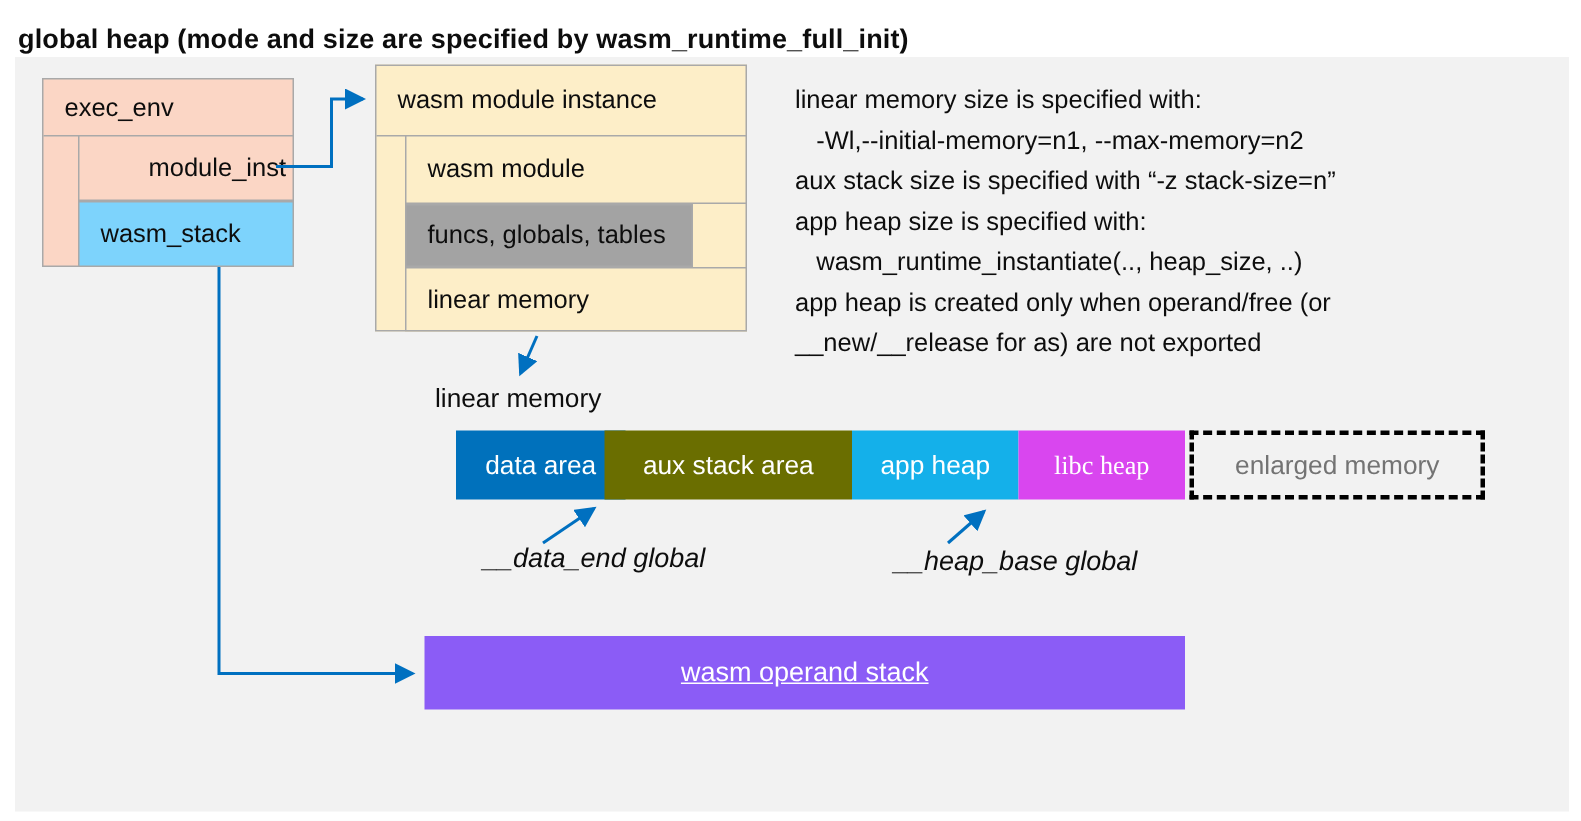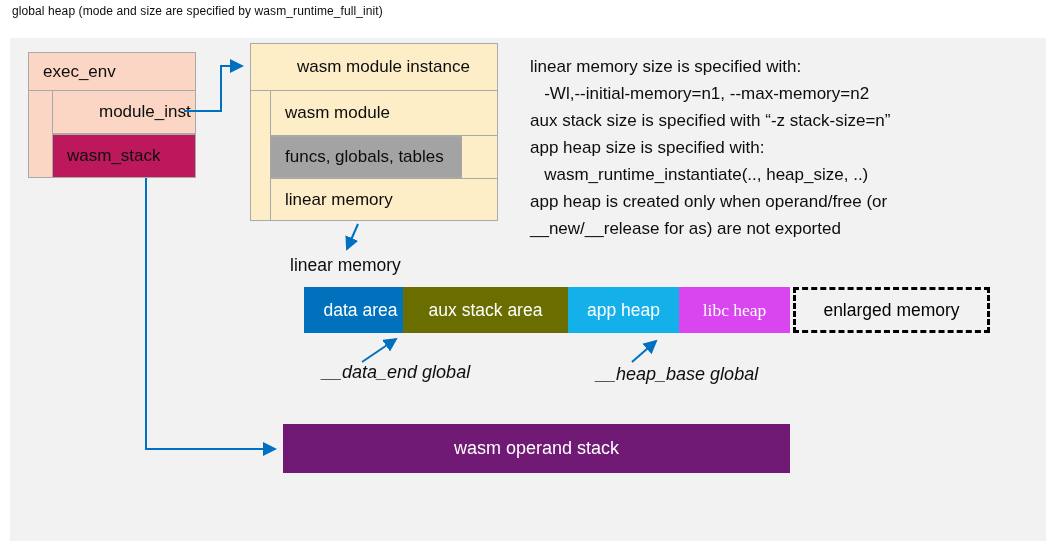--- a/index.html
+++ b/index.html
@@ -2,21 +2,21 @@
 <html><head>
 <meta charset="utf-8">
 <style>
   html,body{margin:0;padding:0;background:#ffffff;}
   body{font-family:"Liberation Sans", sans-serif; color:#0d0d0d;}
   #canvas{position:relative;width:1054px;height:547px;background:#ffffff;overflow:hidden;}
   #panel{position:absolute;left:10px;top:38px;width:1036px;height:503px;}
   .abs{position:absolute;}
   .box{box-sizing:border-box;border:1.5px solid #a9a9a9;}
   .cell-label{font-size:17px;padding-left:14px;display:flex;align-items:center;height:100%;}
-  #title{position:absolute;left:12px;top:4px;font-size:12px;font-weight:400;letter-spacing:.1px;}
+  #title{position:absolute;left:12px;top:16px;font-size:18px;font-weight:700;letter-spacing:.1px;}
   .note-line{white-space:pre;font-size:17px;line-height:27px;}
   #notes-right{position:absolute;left:530px;top:53px;}
   #linear-memory-label{position:absolute;left:290px;top:255px;font-size:17.5px;}
   .bar-seg{position:absolute;top:287px;height:46px;display:flex;align-items:center;justify-content:center;color:#ffffff;font-size:17.5px;}
   #seg-data{left:304px;width:113px;}
   #seg-aux{left:403px;width:165px;}
   #seg-app{left:568px;width:111px;}
   #seg-libc{left:679px;width:111px;}
   #enlarged{position:absolute;left:793px;top:287px;width:197px;height:46px;box-sizing:border-box;
     border:3px dashed #000;display:flex;align-items:center;justify-content:center;font-size:17.5px;}
@@ -36,26 +36,26 @@
   <div id="panel" style="background: rgb(242, 242, 242);"></div>
 
   <div class="abs box" style="left: 28px; top: 52px; width: 168px; height: 126px; background: rgb(251, 214, 197);">
     <div style="height:38px;border-bottom:1.5px solid #a9a9a9;box-sizing:border-box;">
       <div class="cell-label">exec_env</div>
     </div>
   </div>
   <div class="abs box" style="left: 52px; top: 90px; width: 144px; height: 44px; background: rgb(251, 214, 197); padding-left: 32px;">
     <div class="cell-label">module_inst</div>
   </div>
-  <div class="abs box" style="left: 52px; top: 134px; width: 144px; height: 44px; background: #be185d;">
+  <div class="abs box" style="left: 52px; top: 134px; width: 144px; height: 44px; background: #7dd3fc;">
     <div class="cell-label">wasm_stack</div>
   </div>
 
   <div class="abs box" style="left: 250px; top: 43px; width: 248px; height: 178px; background: rgb(253, 238, 200);">
-    <div style="height:47px;border-bottom:1.5px solid #a9a9a9;box-sizing:border-box;padding-left:32px;">
+    <div style="height:47px;border-bottom:1.5px solid #a9a9a9;box-sizing:border-box;">
       <div class="cell-label">wasm module instance</div>
     </div>
   </div>
   <div class="abs box" style="left: 270px; top: 90px; width: 228px; height: 46px; background: rgb(253, 238, 200);">
     <div class="cell-label">wasm module</div>
   </div>
   <div class="abs box" style="left: 270px; top: 136px; width: 192px; height: 42px; background: #a3a3a3;">
     <div class="cell-label">funcs, globals, tables</div>
   </div>
   <div class="abs box" style="left: 270px; top: 178px; width: 228px; height: 43px; background: rgb(253, 238, 200);">
@@ -71,26 +71,26 @@
     <div class="note-line">app heap is created only when operand/free (or</div>
     <div class="note-line">__new/__release for as) are not exported</div>
   </div>
 
   <div id="linear-memory-label">linear memory</div>
 
   <div id="seg-data" class="bar-seg" style="background: rgb(0, 113, 188);">data area</div>
   <div id="seg-aux" class="bar-seg" style="background: rgb(106, 110, 0);">aux stack area</div>
   <div id="seg-app" class="bar-seg" style="background: rgb(20, 176, 234);">app heap</div>
   <div id="seg-libc" class="bar-seg" style="background: #d946ef; font-family: Liberation Serif, serif;">libc heap</div>
-  <div id="enlarged" style="color: #000000;">enlarged memory</div>
+  <div id="enlarged" style="color: #737373;">enlarged memory</div>
 
   <div class="ann" style="left:322px;top:362px;">__data_end global</div>
   <div class="ann" style="left:596px;top:364px;">__heap_base global</div>
 
-  <div id="operand-bar" style="background: #701a75;">wasm operand stack</div>
+  <div id="operand-bar" style="background: #8b5cf6; text-decoration: underline;">wasm operand stack</div>
 
 
   <svg class="connectors" width="1054" height="547">
     <defs>
       <marker id="arrw" markerWidth="8" markerHeight="8" refX="6" refY="3.5" orient="auto">
         <path d="M0,0 L7,3.5 L0,7 Z" class="arrowhead" fill="#0070c0"></path>
       </marker>
     </defs>
     <path class="connector" d="M184,111 L221,111 L221,66 L242,66" marker-end="url(#arrw)" stroke="#0070c0"></path>
     <path class="connector" d="M146,178 L146,449 L275,449" marker-end="url(#arrw)" stroke="#0070c0"></path>

